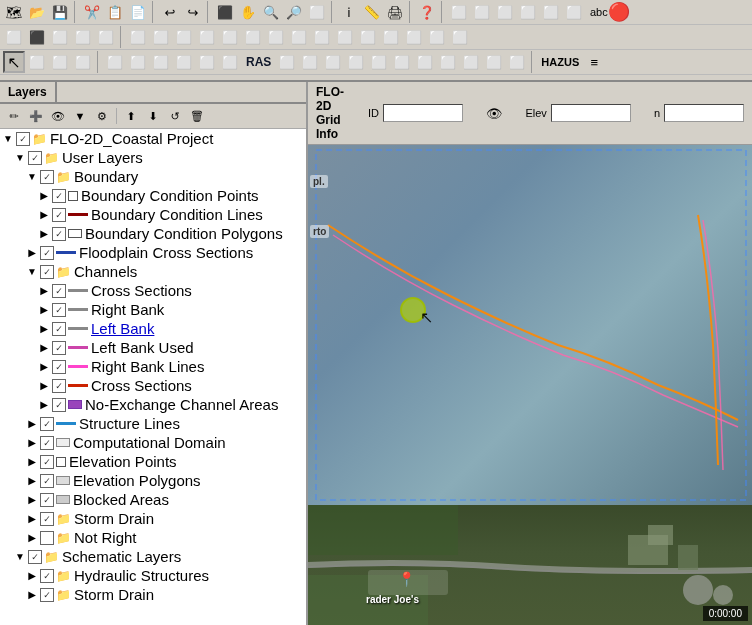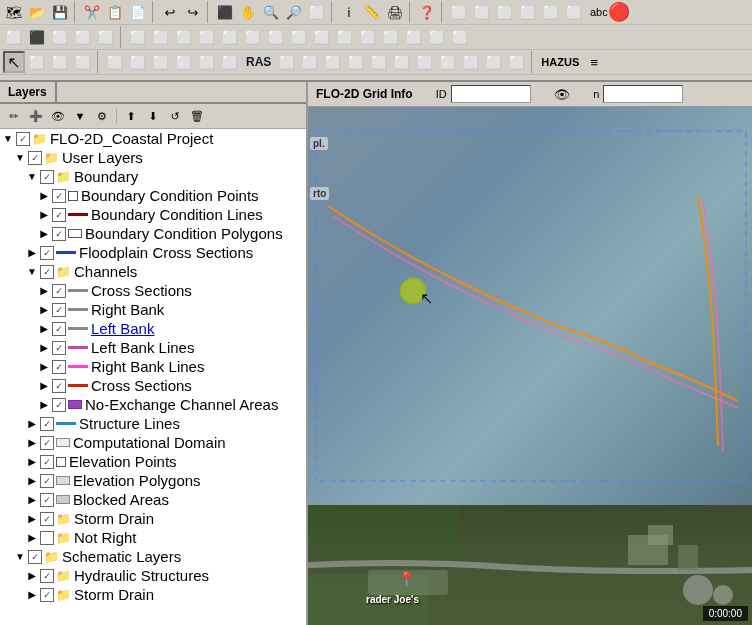--- a/index.html
+++ b/index.html
@@ -253,21 +253,21 @@
         <div class="expand-btn">▶</div>
         <div class="check-box checked"></div>
         <span style="display:inline-block;width:20px;height:3px;background:#888;margin-right:3px;flex-shrink:0;"></span>
         <span class="layer-name" style="text-decoration:underline;color:#0000cc;">Left Bank</span>
       </div>
 
       <div class="layer-item indent3">
         <div class="expand-btn">▶</div>
         <div class="check-box checked"></div>
         <span style="display:inline-block;width:20px;height:3px;background:#cc44aa;margin-right:3px;flex-shrink:0;"></span>
-        <span class="layer-name">Left Bank Lines</span>
+        <span class="layer-name">Left Bank Used</span>
       </div>
 
       <div class="layer-item indent3">
         <div class="expand-btn">▶</div>
         <div class="check-box checked"></div>
         <span style="display:inline-block;width:20px;height:3px;background:#ff44cc;margin-right:3px;flex-shrink:0;"></span>
         <span class="layer-name">Right Bank Lines</span>
       </div>
 
       <div class="layer-item indent3">
@@ -359,20 +359,24 @@
 
   <div class="right-side">
 
     <div class="grid-header">
       <span class="grid-title">FLO-2D Grid Info</span>
       <div class="grid-field">
         <span class="grid-label">ID</span>
         <input class="grid-input" type="text" value="" style="">
       </div>
       <div class="eye-btn">👁</div>
+      <div class="grid-field">
+        <span class="grid-label">Elev</span>
+        <input class="grid-input" type="text" value="" style="">
+      </div>
       <div class="grid-field">
         <span class="grid-label">n</span>
         <input class="grid-input" type="text" value="" style="">
       </div>
     </div>
 
     <div class="map-area">
 
       <div class="map-top" style="background: linear-gradient(135deg, #7a8fa0 0%, #6b8ba4 30%, #8aacb8 60%, #5a7a8a 100%);">
         <svg class="map-lines" viewBox="0 0 444 360">

